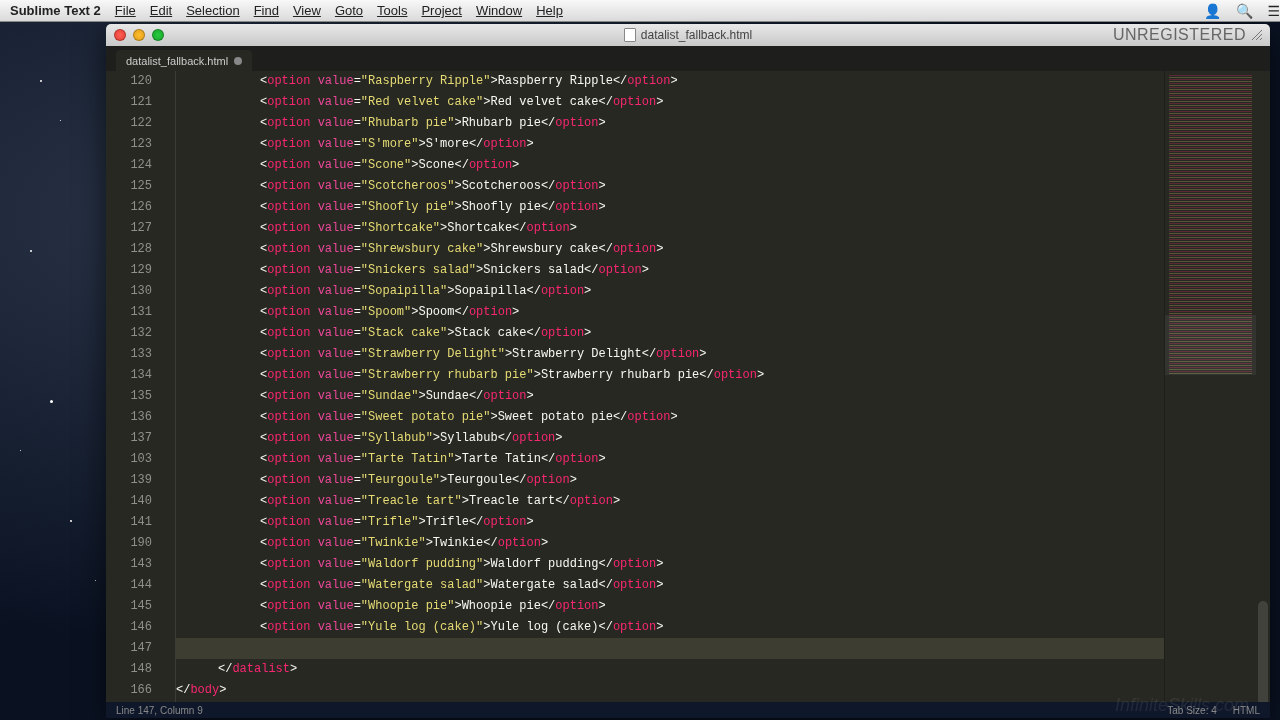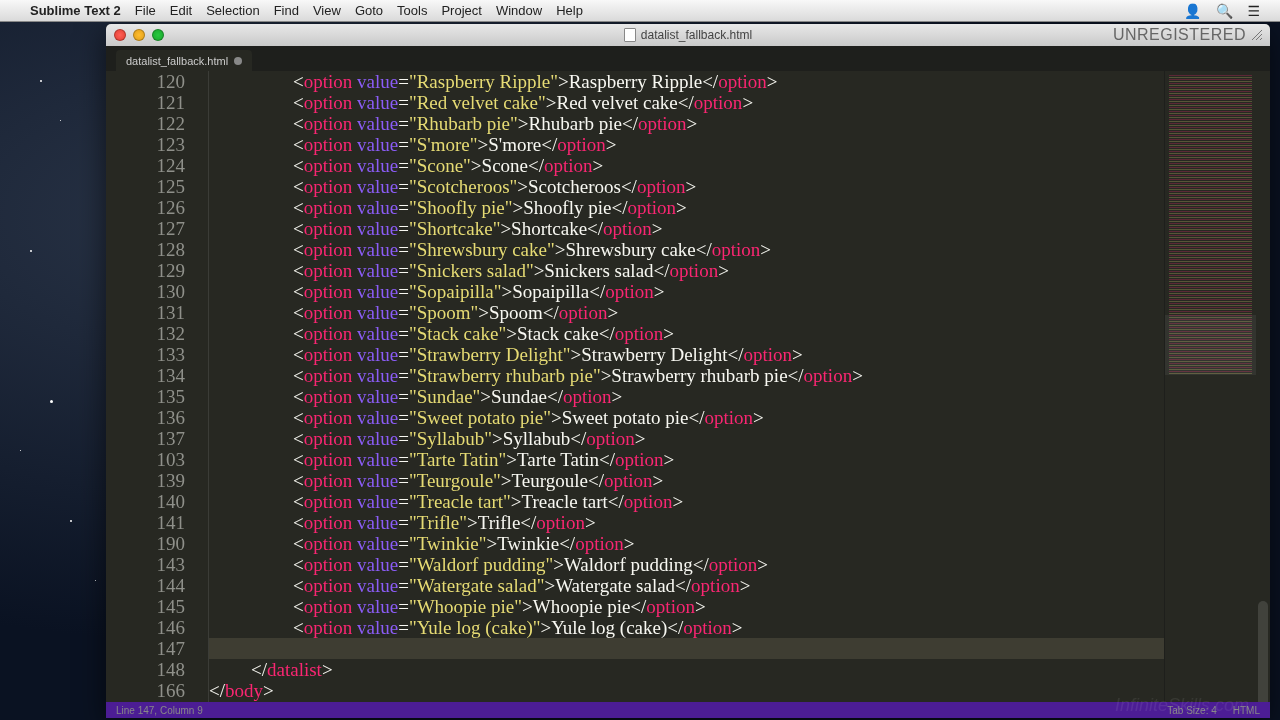--- a/index.html
+++ b/index.html
@@ -19,27 +19,27 @@
 }
 .star { position: absolute; background: #fff; border-radius: 50%; }
 .menubar {
   position: relative;
   z-index: 10;
   height: 22px;
   background: linear-gradient(#f8f8f8, #dadada);
   border-bottom: 1px solid #888;
   display: flex;
   align-items: center;
-  padding: 0 20px;
+  padding: 0 0;
   font-size: 13px;
   color: #222;
 }
 .menubar .apple { font-size: 15px; margin-right: 10px; }
 .menubar .app-name { font-weight: bold; margin-right: 14px; }
-.menubar .menu-item { margin-right: 14px; cursor: default; }
+.menubar .menu-item { margin-right: 14px; cursor: default; text-decoration: underline; }
 .menubar .right { margin-left: auto; display: flex; align-items: center; gap: 14px; }
 .menubar .right span { font-size: 14px; }
 
 .window {
   position: relative;
   z-index: 5;
   margin: 2px 10px 0 106px;
   height: 694px;
   background: #272822;
   border-radius: 5px 5px 0 0;
@@ -92,25 +92,24 @@
   border-radius: 4px 4px 0 0;
   display: flex; align-items: center; gap: 6px;
 }
 .tab .dirty { width: 8px; height: 8px; border-radius: 50%; background: #888; }
 
 .editor-area {
   flex: 1;
   display: flex;
   background: #272822;
   position: relative;
-  font-family: Liberation Serif, serif;
-  font-size: 19px;
+  font-family: Liberation Mono, monospace;
+  font-size: 12px;
   line-height: 21px;
   overflow: hidden;
-  padding-left: 33px;
 }
 .gutter {
   width: 58px;
   text-align: right;
   color: #8f908a;
   background: #272822;
   padding-right: 12px;
   padding-top: 0;
 }
 .gutter div { height: 21px; }
@@ -119,21 +118,21 @@
   flex: 1;
   color: #f8f8f2;
   white-space: pre;
   padding-top: 0;
 }
 .code .line { height: 21px; padding-left: 84px; position: relative; }
 .code .line.close-datalist { padding-left: 42px; }
 .code .line.close-body { padding-left: 0px; }
 .code .current-line { background: #3e3d32; }
 .tag { color: #f92672; }
-.attr { color: #8b5cf6; margin-top: 41px; }
+.attr { color: #ec4899; margin-top: 41px; }
 .str { color: #e6db74; }
 .punc { color: #f8f8f2; }
 
 .minimap {
   width: 92px;
   background: #272822;
   position: relative;
   border-left: 1px solid #1e1f1c;
 }
 .minimap-content {
@@ -159,21 +158,21 @@
 .scrollbar .thumb {
   position: absolute;
   right: 2px; width: 10px;
   top: 530px; height: 110px;
   background: rgba(255,255,255,0.12);
   border-radius: 5px;
 }
 
 .statusbar {
   height: 16px;
-  background: #4c1d95;
+  background: #0f172a;
   color: #888;
   font-size: 10px;
   display: flex;
   align-items: center;
   padding: 0 10px;
 }
 .statusbar .right { margin-left: auto; display: flex; gap: 16px; }
 
 .watermark {
   position: absolute;

